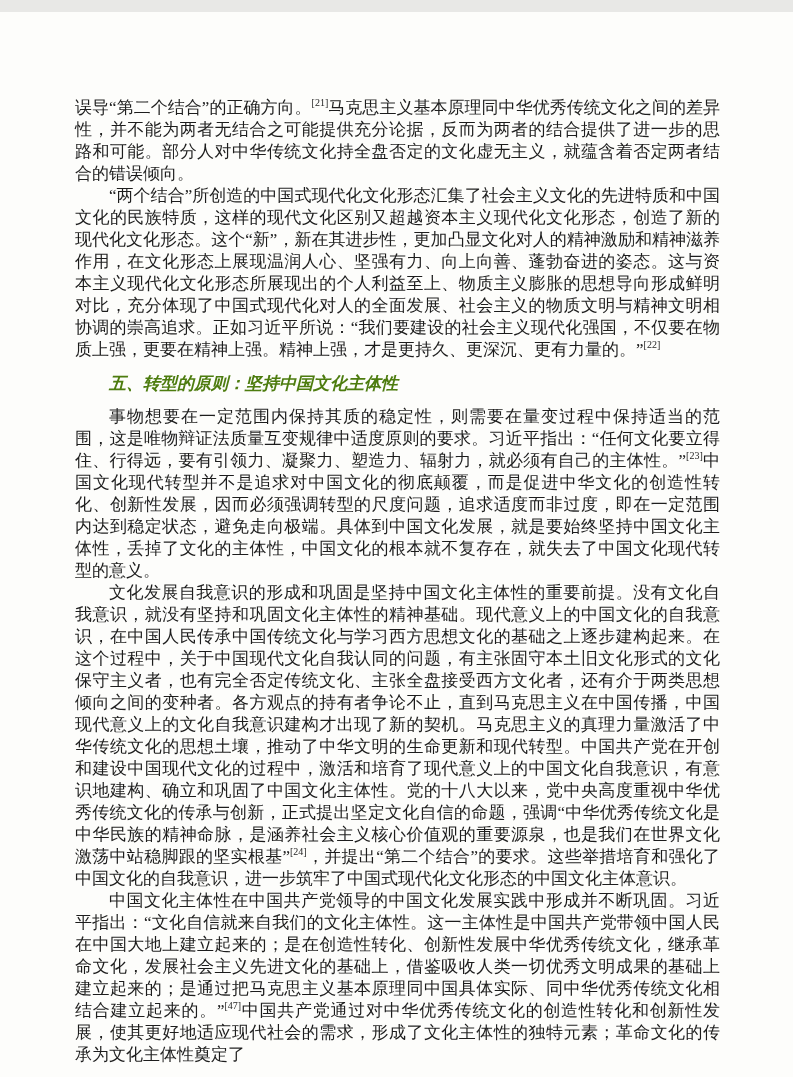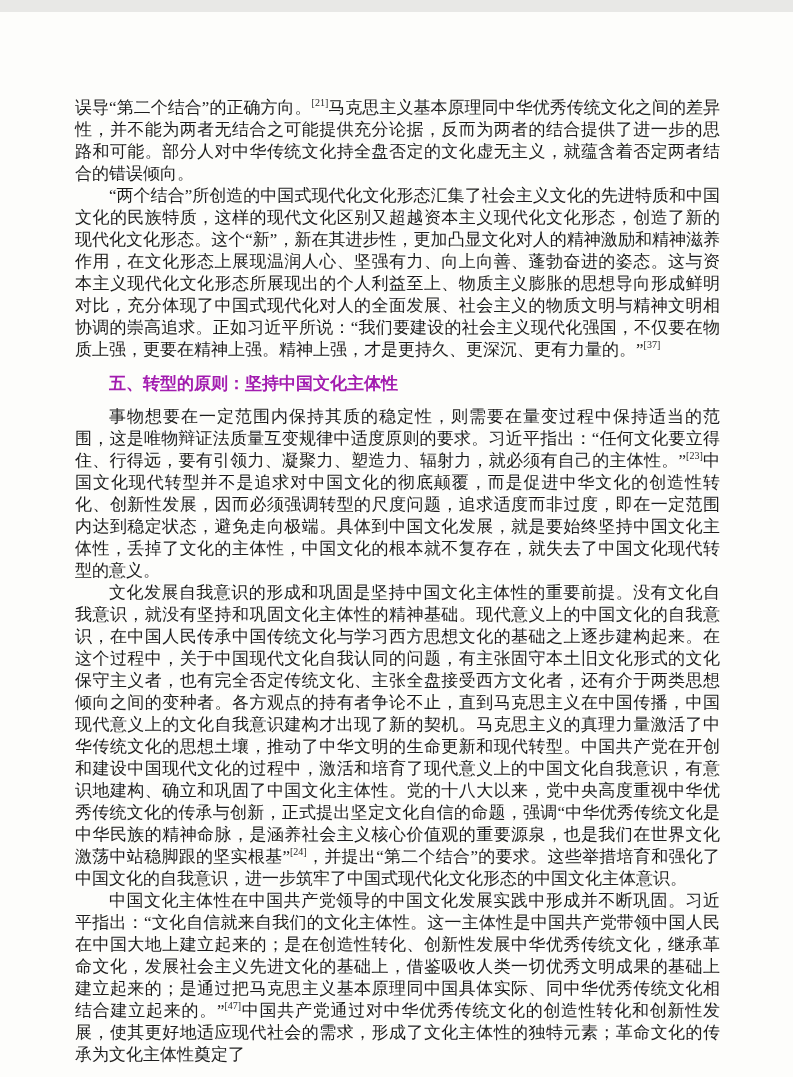--- a/index.html
+++ b/index.html
@@ -40,36 +40,37 @@
     vertical-align: super;
     letter-spacing: 0;
   }
   h2.section-heading {
     margin: 12px 0 11px 0;
     padding: 0;
     font-family: "Liberation Sans", "DejaVu Sans", sans-serif;
     font-weight: bold;
     font-size: 17px;
     line-height: 22px;
-    color: #a21caf;
+    color: #4d7c0f;
     text-indent: 2em;
+    font-style: italic;
   }
   .page-number {
     margin: 5px 0 0 10px;
     font-family: "Liberation Serif", "DejaVu Serif", serif;
     font-size: 15px;
     color: #2a2a2a;
     letter-spacing: 2px;
   }
 </style>
 </head>
 <body>
 
 <div class="page">
   <div class="body-text">
     <p class="para no-indent">误导“第二个结合”的正确方向。<sup class="ref">[21]</sup>马克思主义基本原理同中华优秀传统文化之间的差异性，并不能为两者无结合之可能提供充分论据，反而为两者的结合提供了进一步的思路和可能。部分人对中华传统文化持全盘否定的文化虚无主义，就蕴含着否定两者结合的错误倾向。</p>
-    <p class="para">“两个结合”所创造的中国式现代化文化形态汇集了社会主义文化的先进特质和中国文化的民族特质，这样的现代文化区别又超越资本主义现代化文化形态，创造了新的现代化文化形态。这个“新”，新在其进步性，更加凸显文化对人的精神激励和精神滋养作用，在文化形态上展现温润人心、坚强有力、向上向善、蓬勃奋进的姿态。这与资本主义现代化文化形态所展现出的个人利益至上、物质主义膨胀的思想导向形成鲜明对比，充分体现了中国式现代化对人的全面发展、社会主义的物质文明与精神文明相协调的崇高追求。正如习近平所说：“我们要建设的社会主义现代化强国，不仅要在物质上强，更要在精神上强。精神上强，才是更持久、更深沉、更有力量的。”<sup class="ref">[37]</sup></p>
+    <p class="para">“两个结合”所创造的中国式现代化文化形态汇集了社会主义文化的先进特质和中国文化的民族特质，这样的现代文化区别又超越资本主义现代化文化形态，创造了新的现代化文化形态。这个“新”，新在其进步性，更加凸显文化对人的精神激励和精神滋养作用，在文化形态上展现温润人心、坚强有力、向上向善、蓬勃奋进的姿态。这与资本主义现代化文化形态所展现出的个人利益至上、物质主义膨胀的思想导向形成鲜明对比，充分体现了中国式现代化对人的全面发展、社会主义的物质文明与精神文明相协调的崇高追求。正如习近平所说：“我们要建设的社会主义现代化强国，不仅要在物质上强，更要在精神上强。精神上强，才是更持久、更深沉、更有力量的。”<sup class="ref">[22]</sup></p>
     <h2 class="section-heading">五、转型的原则：坚持中国文化主体性</h2>
     <p class="para">事物想要在一定范围内保持其质的稳定性，则需要在量变过程中保持适当的范围，这是唯物辩证法质量互变规律中适度原则的要求。习近平指出：“任何文化要立得住、行得远，要有引领力、凝聚力、塑造力、辐射力，就必须有自己的主体性。”<sup class="ref">[23]</sup>中国文化现代转型并不是追求对中国文化的彻底颠覆，而是促进中华文化的创造性转化、创新性发展，因而必须强调转型的尺度问题，追求适度而非过度，即在一定范围内达到稳定状态，避免走向极端。具体到中国文化发展，就是要始终坚持中国文化主体性，丢掉了文化的主体性，中国文化的根本就不复存在，就失去了中国文化现代转型的意义。</p>
     <p class="para">文化发展自我意识的形成和巩固是坚持中国文化主体性的重要前提。没有文化自我意识，就没有坚持和巩固文化主体性的精神基础。现代意义上的中国文化的自我意识，在中国人民传承中国传统文化与学习西方思想文化的基础之上逐步建构起来。在这个过程中，关于中国现代文化自我认同的问题，有主张固守本土旧文化形式的文化保守主义者，也有完全否定传统文化、主张全盘接受西方文化者，还有介于两类思想倾向之间的变种者。各方观点的持有者争论不止，直到马克思主义在中国传播，中国现代意义上的文化自我意识建构才出现了新的契机。马克思主义的真理力量激活了中华传统文化的思想土壤，推动了中华文明的生命更新和现代转型。中国共产党在开创和建设中国现代文化的过程中，激活和培育了现代意义上的中国文化自我意识，有意识地建构、确立和巩固了中国文化主体性。党的十八大以来，党中央高度重视中华优秀传统文化的传承与创新，正式提出坚定文化自信的命题，强调“中华优秀传统文化是中华民族的精神命脉，是涵养社会主义核心价值观的重要源泉，也是我们在世界文化激荡中站稳脚跟的坚实根基”<sup class="ref">[24]</sup>，并提出“第二个结合”的要求。这些举措培育和强化了中国文化的自我意识，进一步筑牢了中国式现代化文化形态的中国文化主体意识。</p>
     <p class="para">中国文化主体性在中国共产党领导的中国文化发展实践中形成并不断巩固。习近平指出：“文化自信就来自我们的文化主体性。这一主体性是中国共产党带领中国人民在中国大地上建立起来的；是在创造性转化、创新性发展中华优秀传统文化，继承革命文化，发展社会主义先进文化的基础上，借鉴吸收人类一切优秀文明成果的基础上建立起来的；是通过把马克思主义基本原理同中国具体实际、同中华优秀传统文化相结合建立起来的。”<sup class="ref">[47]</sup>中国共产党通过对中华优秀传统文化的创造性转化和创新性发展，使其更好地适应现代社会的需求，形成了文化主体性的独特元素；革命文化的传承为文化主体性奠定了</p>
   </div>
 </div>
 
 </body></html>

